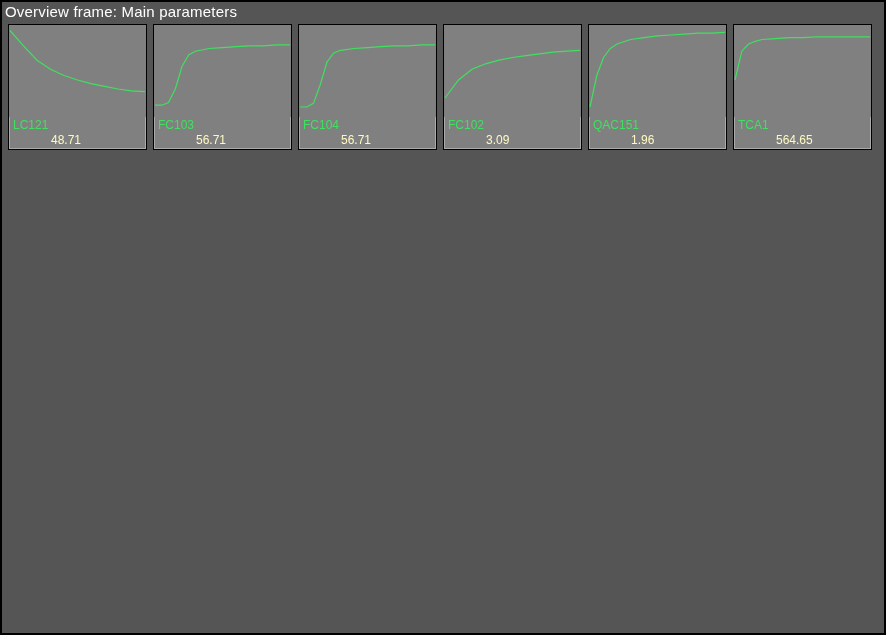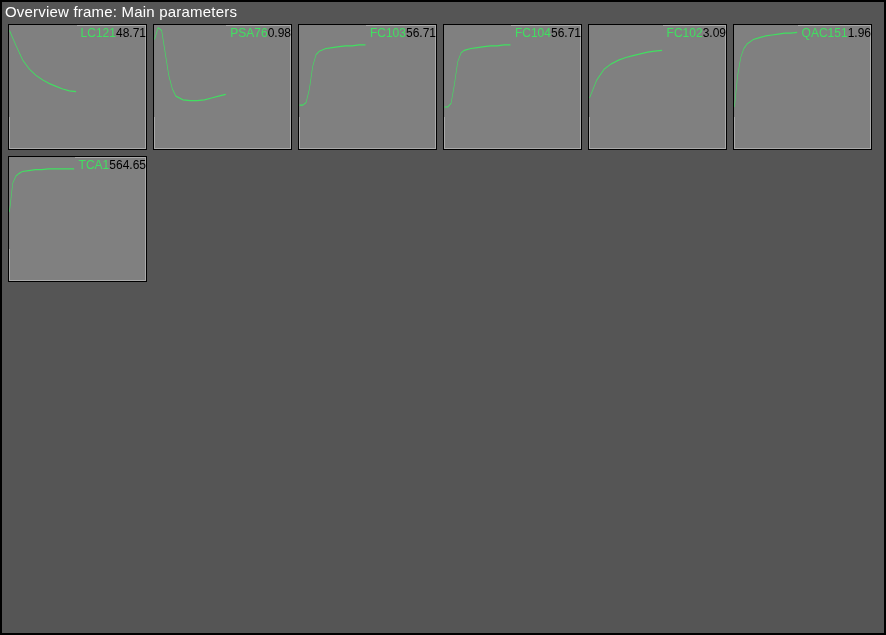--- a/index.html
+++ b/index.html
@@ -36,67 +36,61 @@
     gap: 6px;
     width: 880px;
   }
   .tile {
     width: 139px;
     height: 126px;
     background: #808080;
     border: 1px solid #000;
     box-shadow: inset 0 0 0 1px #aaaaaa;
     display: flex;
-    flex-direction: row;
+    flex-direction: column;
     position: relative;
   }
   .tile-chart {
     width: 100%;
     height: 92px;
     display: block;
     background: #808080;
   }
   .tile-label {
     color: #40e060;
     font-size: 12px;
     line-height: 14px;
     padding-left: 4px;
     margin-top: 1px;
   }
   .tile-value {
-    color: #000000;
+    color: #fef9c3;
     font-size: 12px;
     line-height: 14px;
     text-align: left;
+    padding-left: 42px;
     margin-top: 1px;
   }
 </style>
 </head>
 <body>
 
 <div class="frame">
   <div class="frame-title">Overview frame: Main parameters</div>
 
   <div class="tiles">
 
     <div class="tile">
       <svg class="tile-chart" viewBox="0 0 139 92" preserveAspectRatio="none">
           <path d="M1.0 5.5 L14.7 20.8 L28.4 35.2 L42.1 44.2 L55.8 50.5 L69.5 55.0 L83.2 58.6 L96.9 61.3 L110.6 64.0 L124.3 65.8 L138.0 66.7" fill="none" stroke="#40e060" stroke-width="1.2"></path>
         </svg>
       <div class="tile-label">LC121</div>
       <div class="tile-value">48.71</div>
     </div>
 
-    <div class="tile">
-      <svg class="tile-chart" viewBox="0 0 139 92" preserveAspectRatio="none">
-          <path d="M1.0 14.5 L7.9 2.8 L14.7 5.5 L21.6 28.0 L28.4 50.5 L35.3 64.0 L42.1 71.2 L55.8 74.8 L69.5 75.7 L83.2 75.7 L96.9 74.8 L110.6 73.0 L124.3 71.2 L138.0 69.4" fill="none" stroke="#40e060" stroke-width="1.2"></path>
-        </svg>
-      <div class="tile-label">PSA76</div>
-      <div class="tile-value">0.98</div>
-    </div>
 
 
     <div class="tile">
       <svg class="tile-chart" viewBox="0 0 139 92" preserveAspectRatio="none">
           <path d="M1.0 80.2 L7.9 80.2 L14.7 77.5 L21.6 64.0 L28.4 41.5 L35.3 29.8 L42.1 26.2 L55.8 23.5 L69.5 22.6 L83.2 21.7 L96.9 20.8 L110.6 20.8 L124.3 19.9 L138.0 19.9" fill="none" stroke="#40e060" stroke-width="1.2"></path>
         </svg>
       <div class="tile-label">FC103</div>
       <div class="tile-value">56.71</div>
     </div>
 

